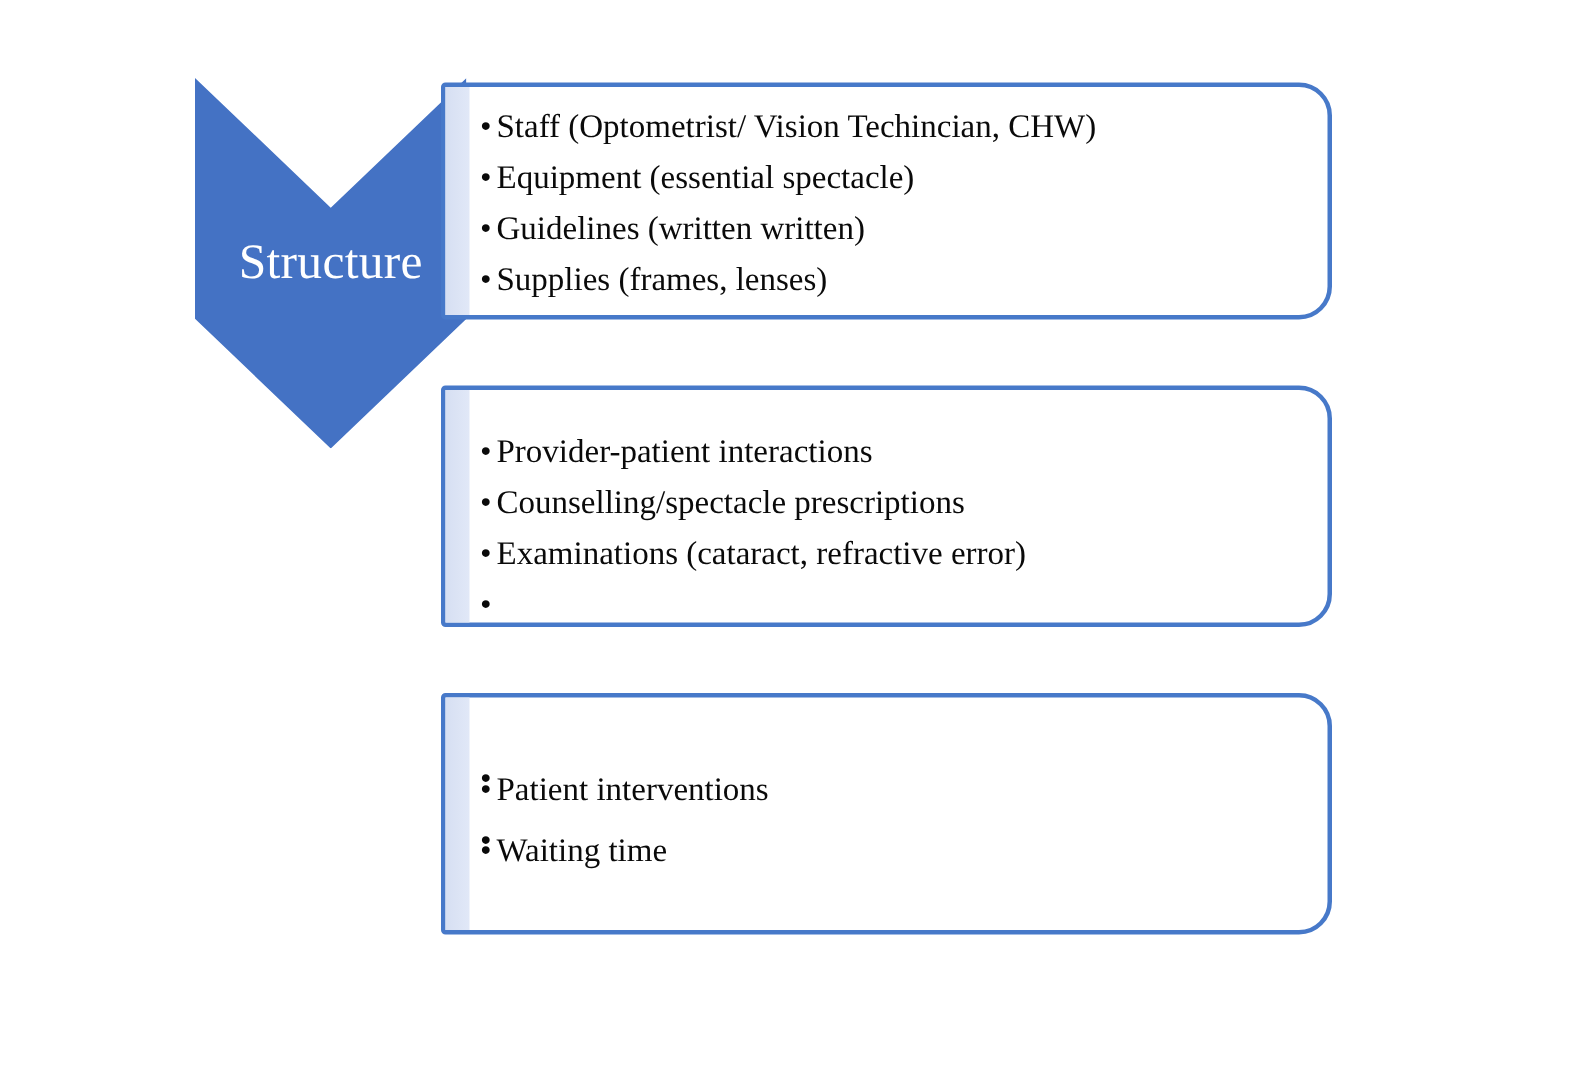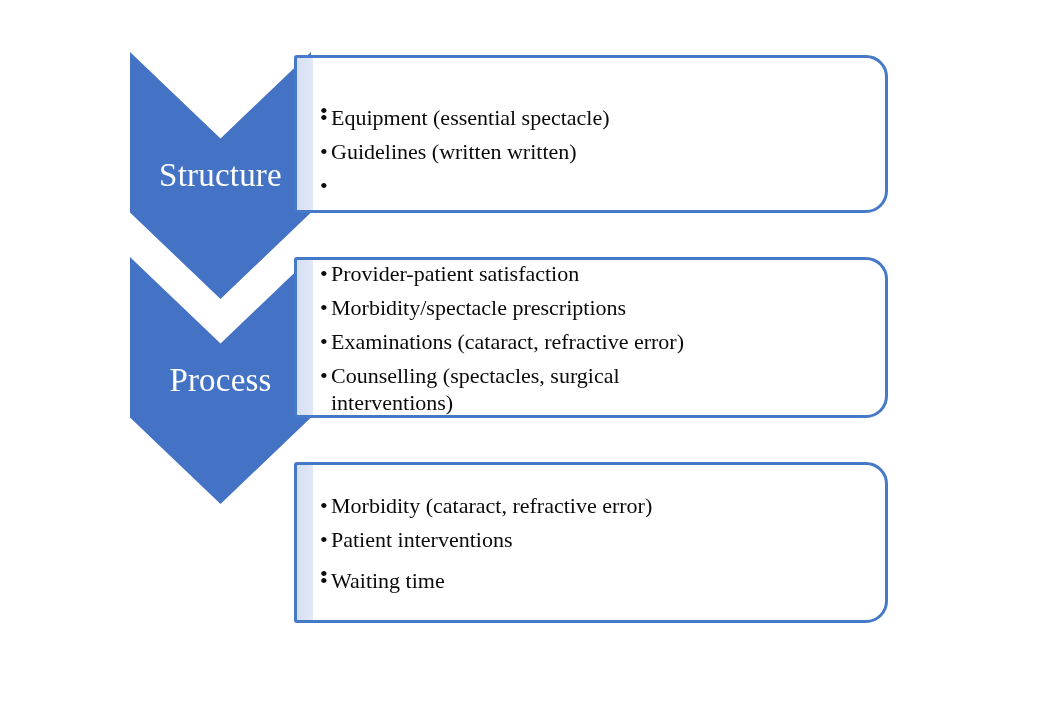--- a/index.html
+++ b/index.html
@@ -76,67 +76,63 @@
 <div id="canvas">
 
   <div class="chevron" style="top:52px">
     <div class="chev-label">Structure</div>
   </div>
   <div class="box" style="top:55px;height:158px">
     <div class="band"></div>
     <div class="content">
       <div class="item">
         <span class="marker">•</span>
+        <span class="txt">Staff (Optometrist/ Vision Techincian, CHW)</span>
       </div>
       <div class="item">
         <span class="marker">•</span>
         <span class="txt">Equipment (essential spectacle)</span>
       </div>
       <div class="item">
         <span class="marker">•</span>
         <span class="txt">Guidelines (written written)</span>
       </div>
       <div class="item">
         <span class="marker">•</span>
+        <span class="txt">Supplies (frames, lenses)</span>
       </div>
     </div>
   </div>
 
-  <div class="chevron" style="top:257px">
-    <div class="chev-label">Process</div>
-  </div>
   <div class="box" style="top:257px;height:161px">
     <div class="band"></div>
     <div class="content">
       <div class="item">
         <span class="marker">•</span>
-        <span class="txt">Provider-patient satisfaction</span>
+        <span class="txt">Provider-patient interactions</span>
       </div>
       <div class="item">
         <span class="marker">•</span>
-        <span class="txt">Morbidity/spectacle prescriptions</span>
+        <span class="txt">Counselling/spectacle prescriptions</span>
       </div>
       <div class="item">
         <span class="marker">•</span>
         <span class="txt">Examinations (cataract, refractive error)</span>
       </div>
       <div class="item">
         <span class="marker">•</span>
-        <span class="txt">Counselling (spectacles, surgical
-interventions)</span>
       </div>
     </div>
   </div>
 
   <div class="box" style="top:462px;height:161px">
     <div class="band"></div>
     <div class="content">
       <div class="item">
         <span class="marker">•</span>
-        <span class="txt">Morbidity (cataract, refractive error)</span>
       </div>
       <div class="item">
         <span class="marker">•</span>
         <span class="txt">Patient interventions</span>
       </div>
       <div class="item">
         <span class="marker">•</span>
       </div>
       <div class="item">
         <span class="marker">•</span>

